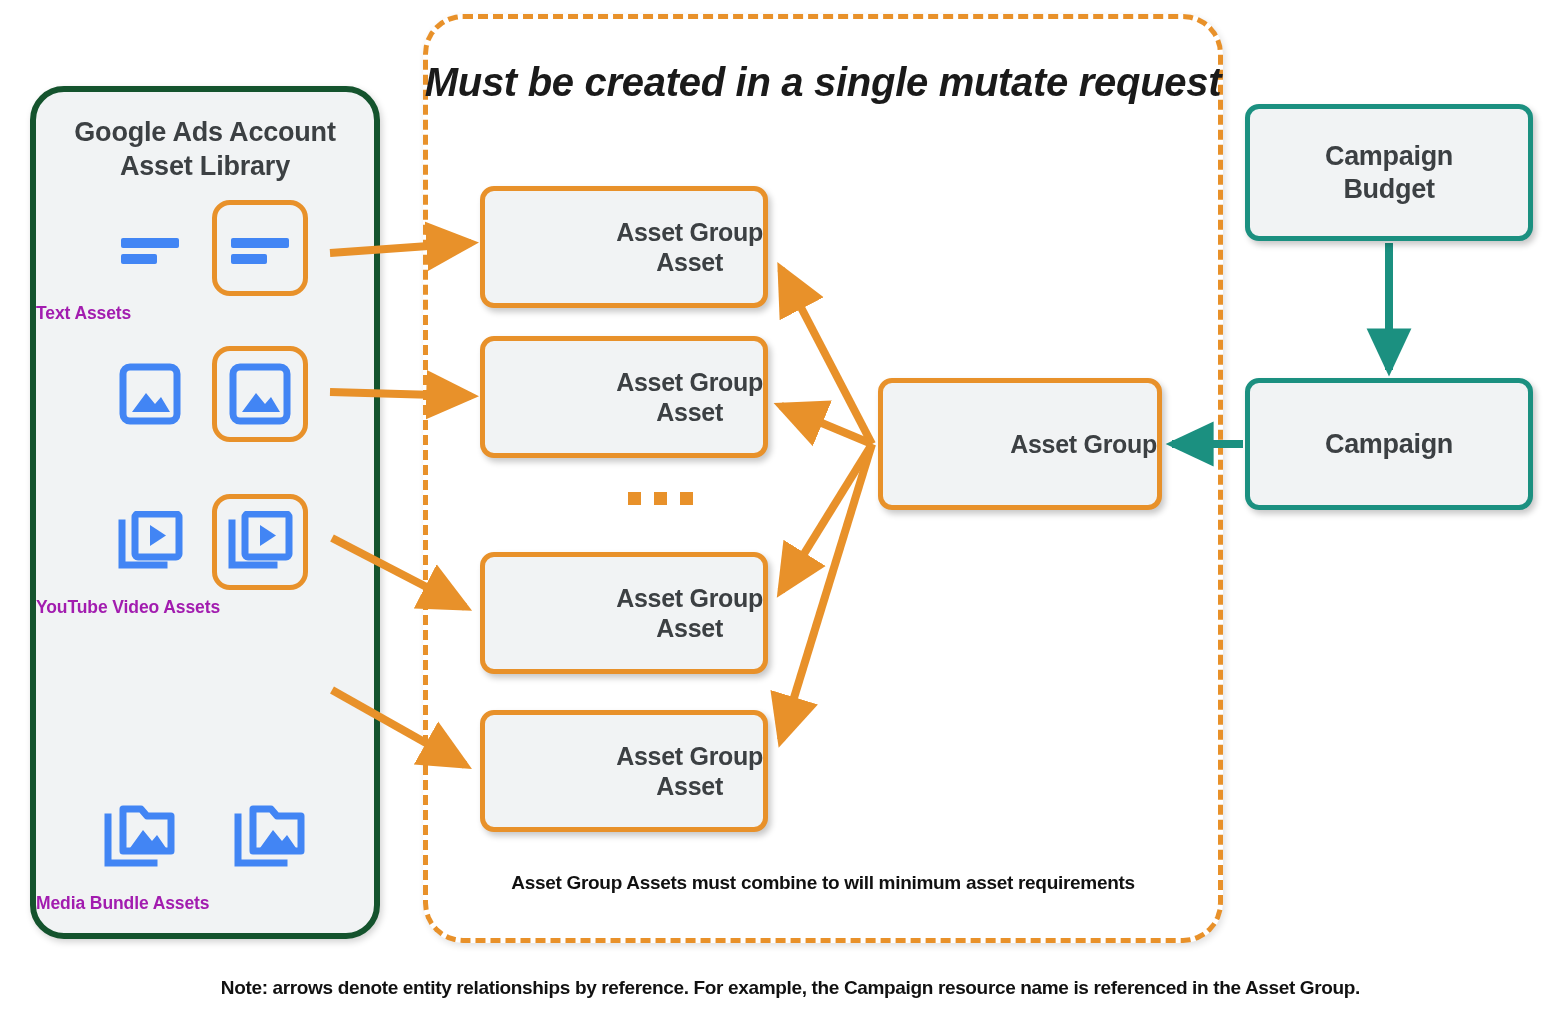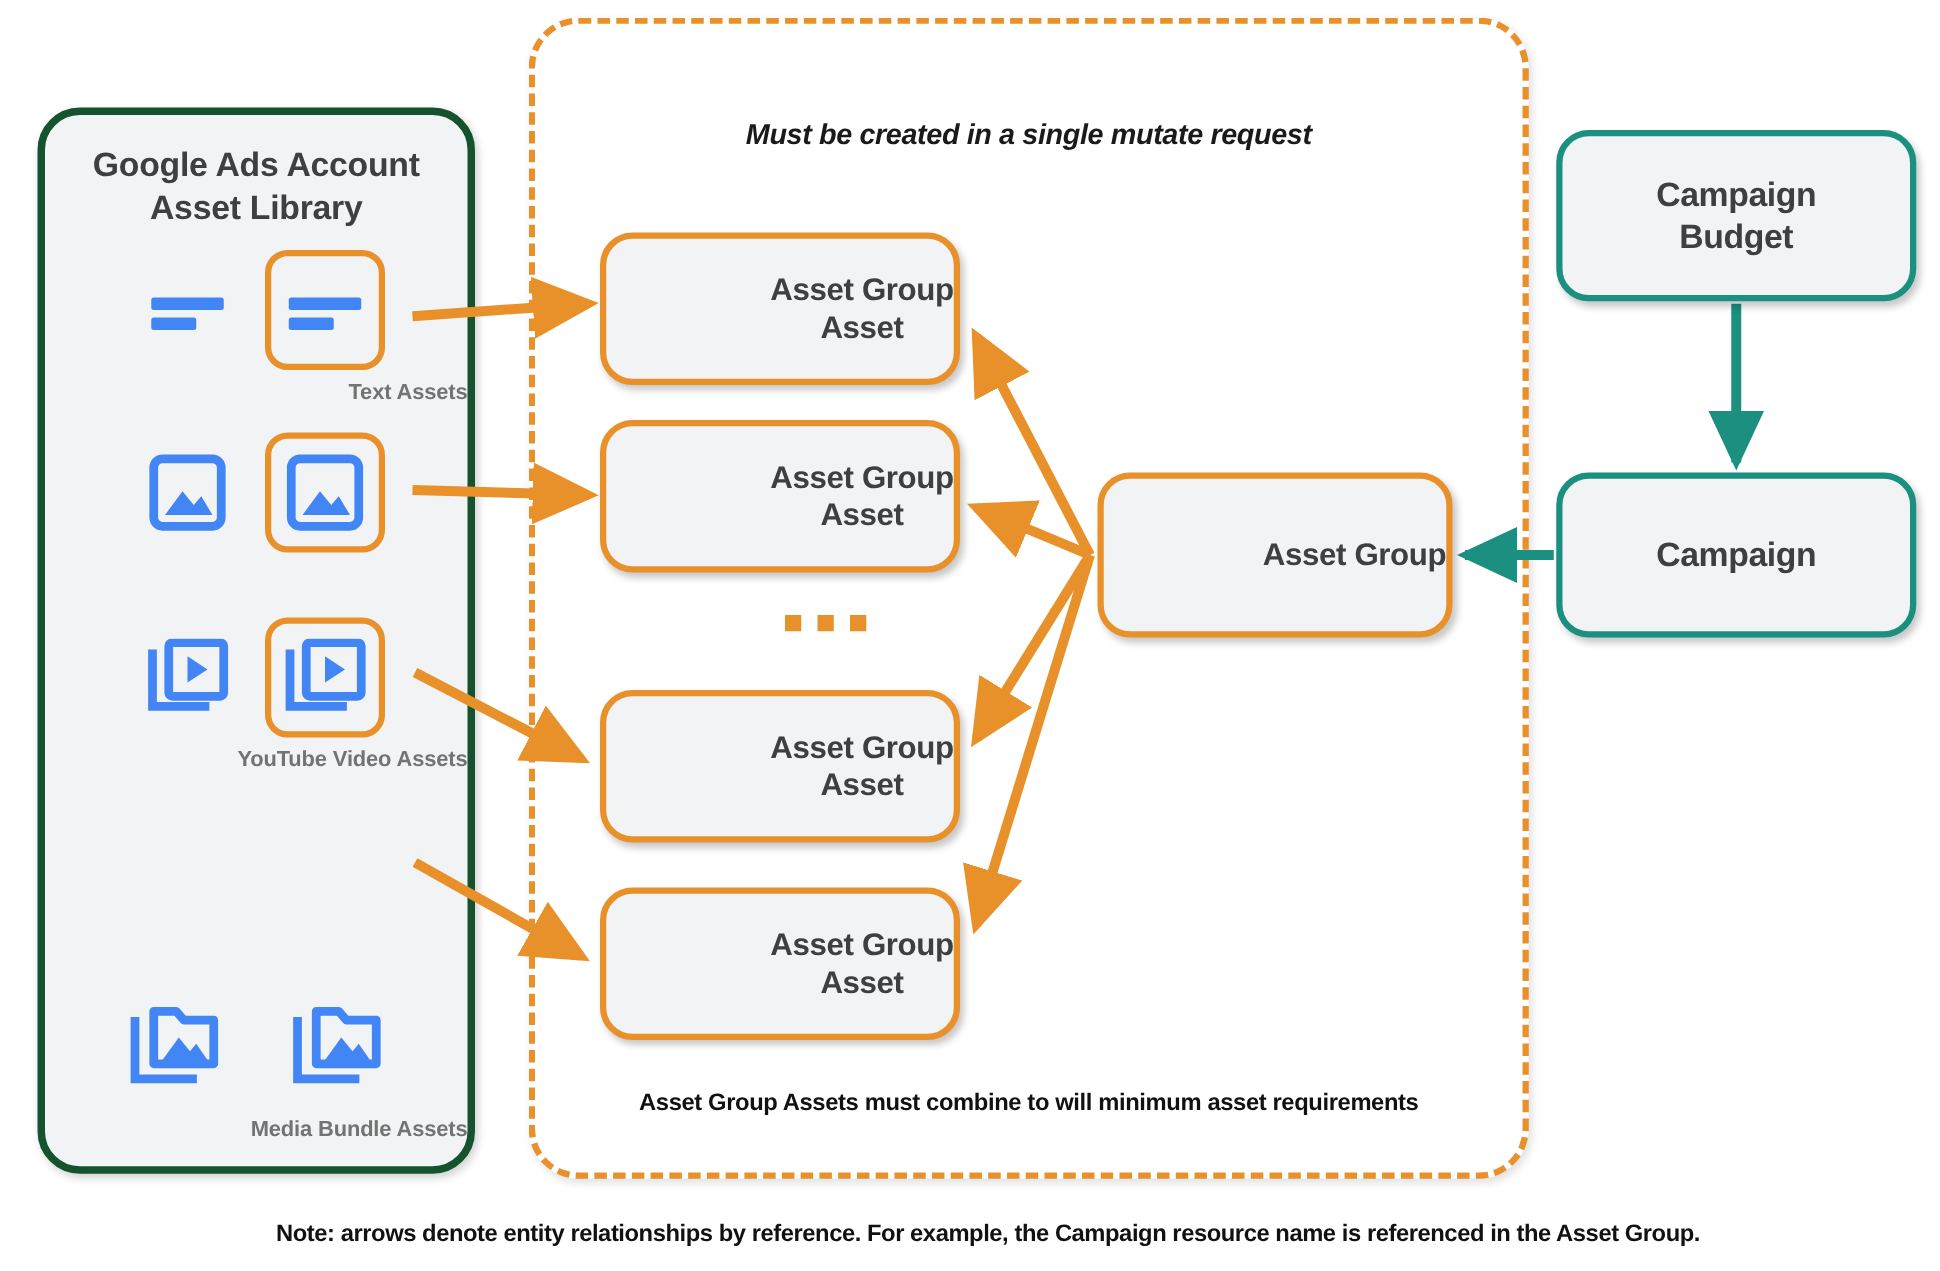--- a/index.html
+++ b/index.html
@@ -22,44 +22,44 @@
   #sidebar-title{
     position:absolute;left:0;top:24px;width:100%;text-align:center;
     font-size:27px;font-weight:700;color:#3C4043;line-height:1.25;
     letter-spacing:-.2px;
   }
   .asset-row{position:absolute;left:0;width:100%;}
   .icon-pair{display:flex;justify-content:center;align-items:center;gap:14px;height:96px;}
   .icon-slot{width:96px;height:96px;display:flex;align-items:center;justify-content:center;box-sizing:border-box;}
   .icon-slot.boxed{border:5px solid #E8912A;border-radius:18px;}
   .asset-label{
-    text-align:right;font-size:17.5px;font-weight:700;color:#737373;
+    text-align:left;font-size:17.5px;font-weight:700;color:#a21caf;
     margin-top:7px;letter-spacing:-.1px;
   }
 
   
   #mutate-box{
     position:absolute;left:423px;top:14px;width:800px;height:929px;
     border:5px dashed #E8912A;border-radius:40px;background:#ffffff;
     box-sizing:border-box;box-shadow:2px 3px 7px rgba(0,0,0,.12);
   }
   #mutate-heading{
     position:absolute;left:424px;top:55px;width:798px;text-align:center;
-    font-size:23px;font-style:italic;font-weight:700;color:#1a1a1a;
-    line-height:1.35;letter-spacing:-.3px;margin-top:37px;
+    font-size:40px;font-style:italic;font-weight:700;color:#1a1a1a;
+    line-height:1.35;letter-spacing:-.3px;
   }
   #mutate-footnote{
     position:absolute;left:424px;top:872px;width:798px;text-align:center;
     font-size:19px;font-weight:700;color:#111111;letter-spacing:-.3px;
   }
 
   
   .node{
     position:absolute;box-sizing:border-box;background:#F1F3F4;
-    border-radius:26px;display:flex;align-items:center;justify-content:center;
+    border-radius:14px;display:flex;align-items:center;justify-content:center;
     text-align:center;font-weight:700;color:#3C4043;
     box-shadow:3px 4px 6px rgba(0,0,0,.22);
     line-height:1.2;letter-spacing:-.3px;
   }
   .node.orange{border:5px solid #E8912A;justify-content:flex-end;}
   .node.teal{border:5px solid #1B9080;}
 
   .aga{width:288px;height:122px;left:480px;font-size:25px;}
   #aga-1{top:186px;}
   #aga-2{top:336px;}

